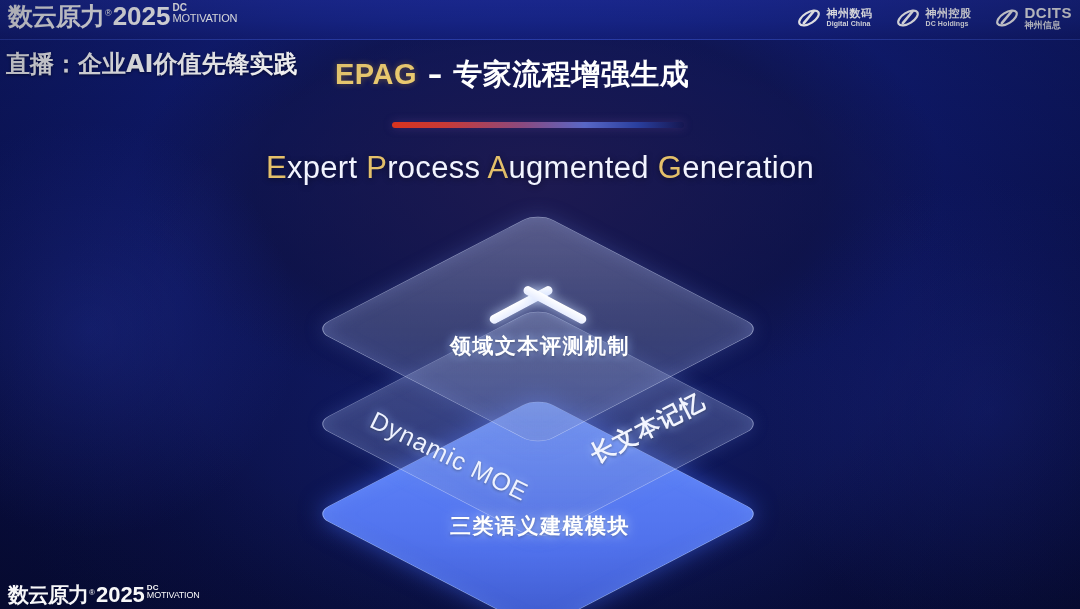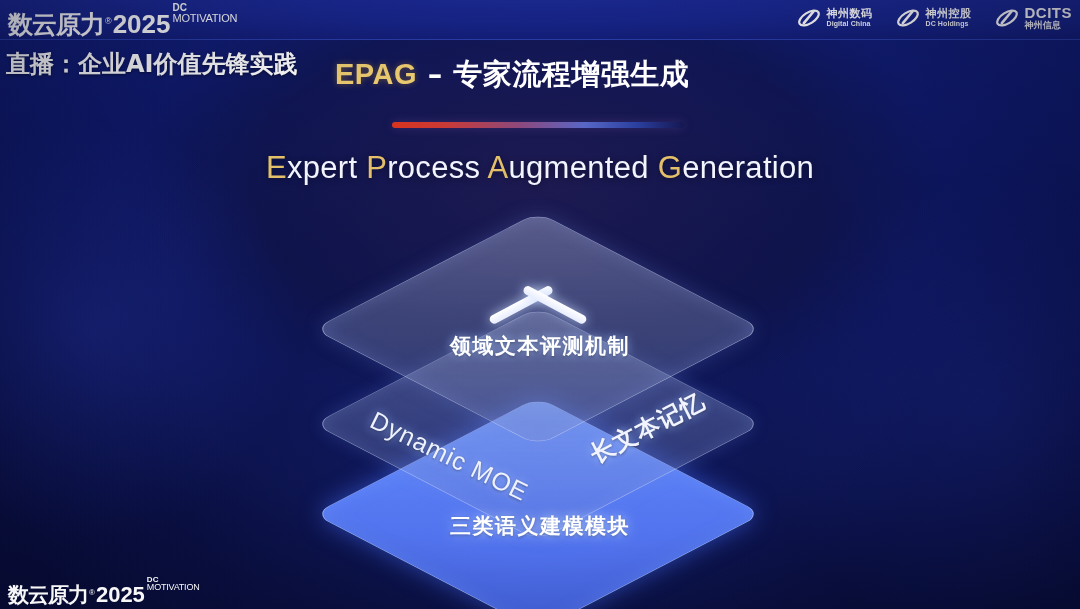--- a/index.html
+++ b/index.html
@@ -45,21 +45,21 @@
   }
   .brand-cn {
     font-size:25px; font-weight:bold; letter-spacing:-1px;
     line-height:1; font-family:"DejaVu Sans",sans-serif;
   }
   .brand-reg { font-size:9px; line-height:1; vertical-align:top; position:relative; top:-11px; }
   .brand-2025 {
     font-size:26px; font-weight:bold; letter-spacing:0px; line-height:1;
     font-family:"Liberation Sans",sans-serif;
   }
-  .brand-dc { display:flex; flex-direction:column; line-height:0.95; margin-left:1px; margin-bottom:14px; }
+  .brand-dc { display:flex; flex-direction:column; line-height:0.95; margin-left:1px; margin-bottom:6px; }
   .brand-dc .dc { font-size:10px; font-weight:bold; letter-spacing:0px; }
   .brand-dc .mot { font-size:11px; font-weight:normal; letter-spacing:-0.2px; }
 
   .livetitle {
     position:absolute; left:6px; top:48px;
     font-size:24px; font-weight:bold; color:#ffffff;
     font-family:"DejaVu Sans",sans-serif;
     letter-spacing:0px; white-space:nowrap;
     text-shadow:0 1px 3px rgba(0,0,0,0.5);
   }

